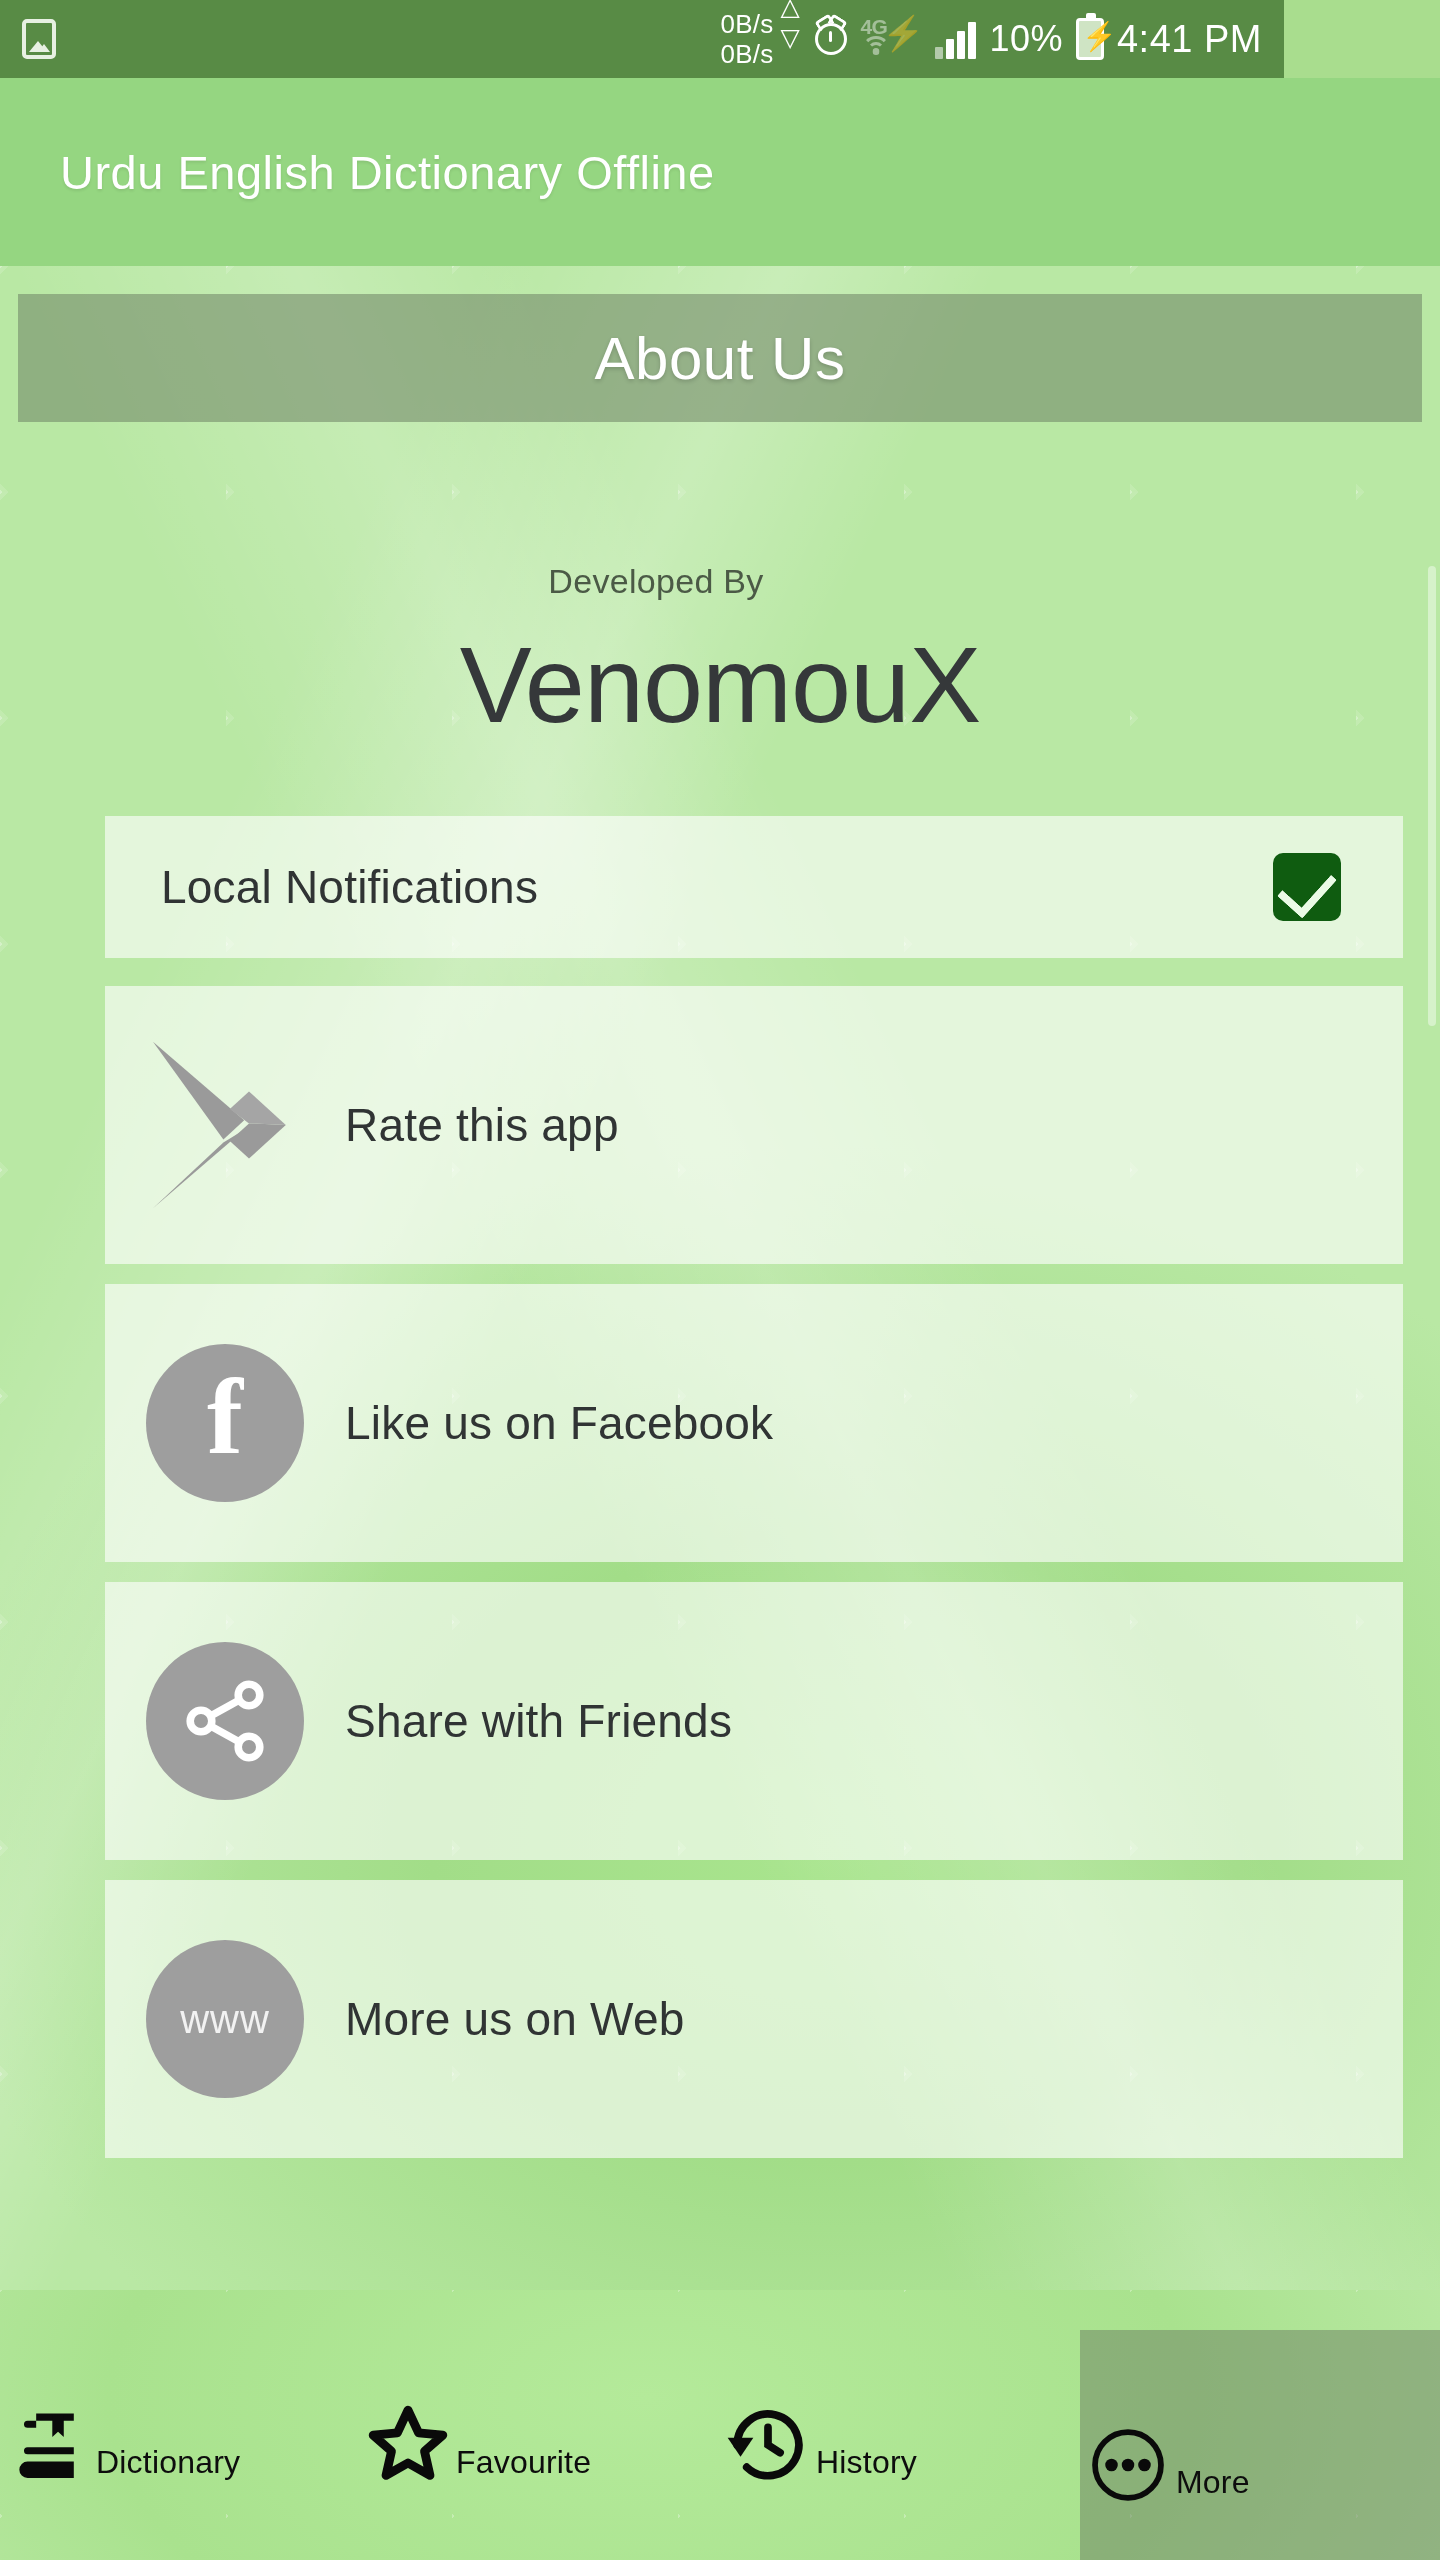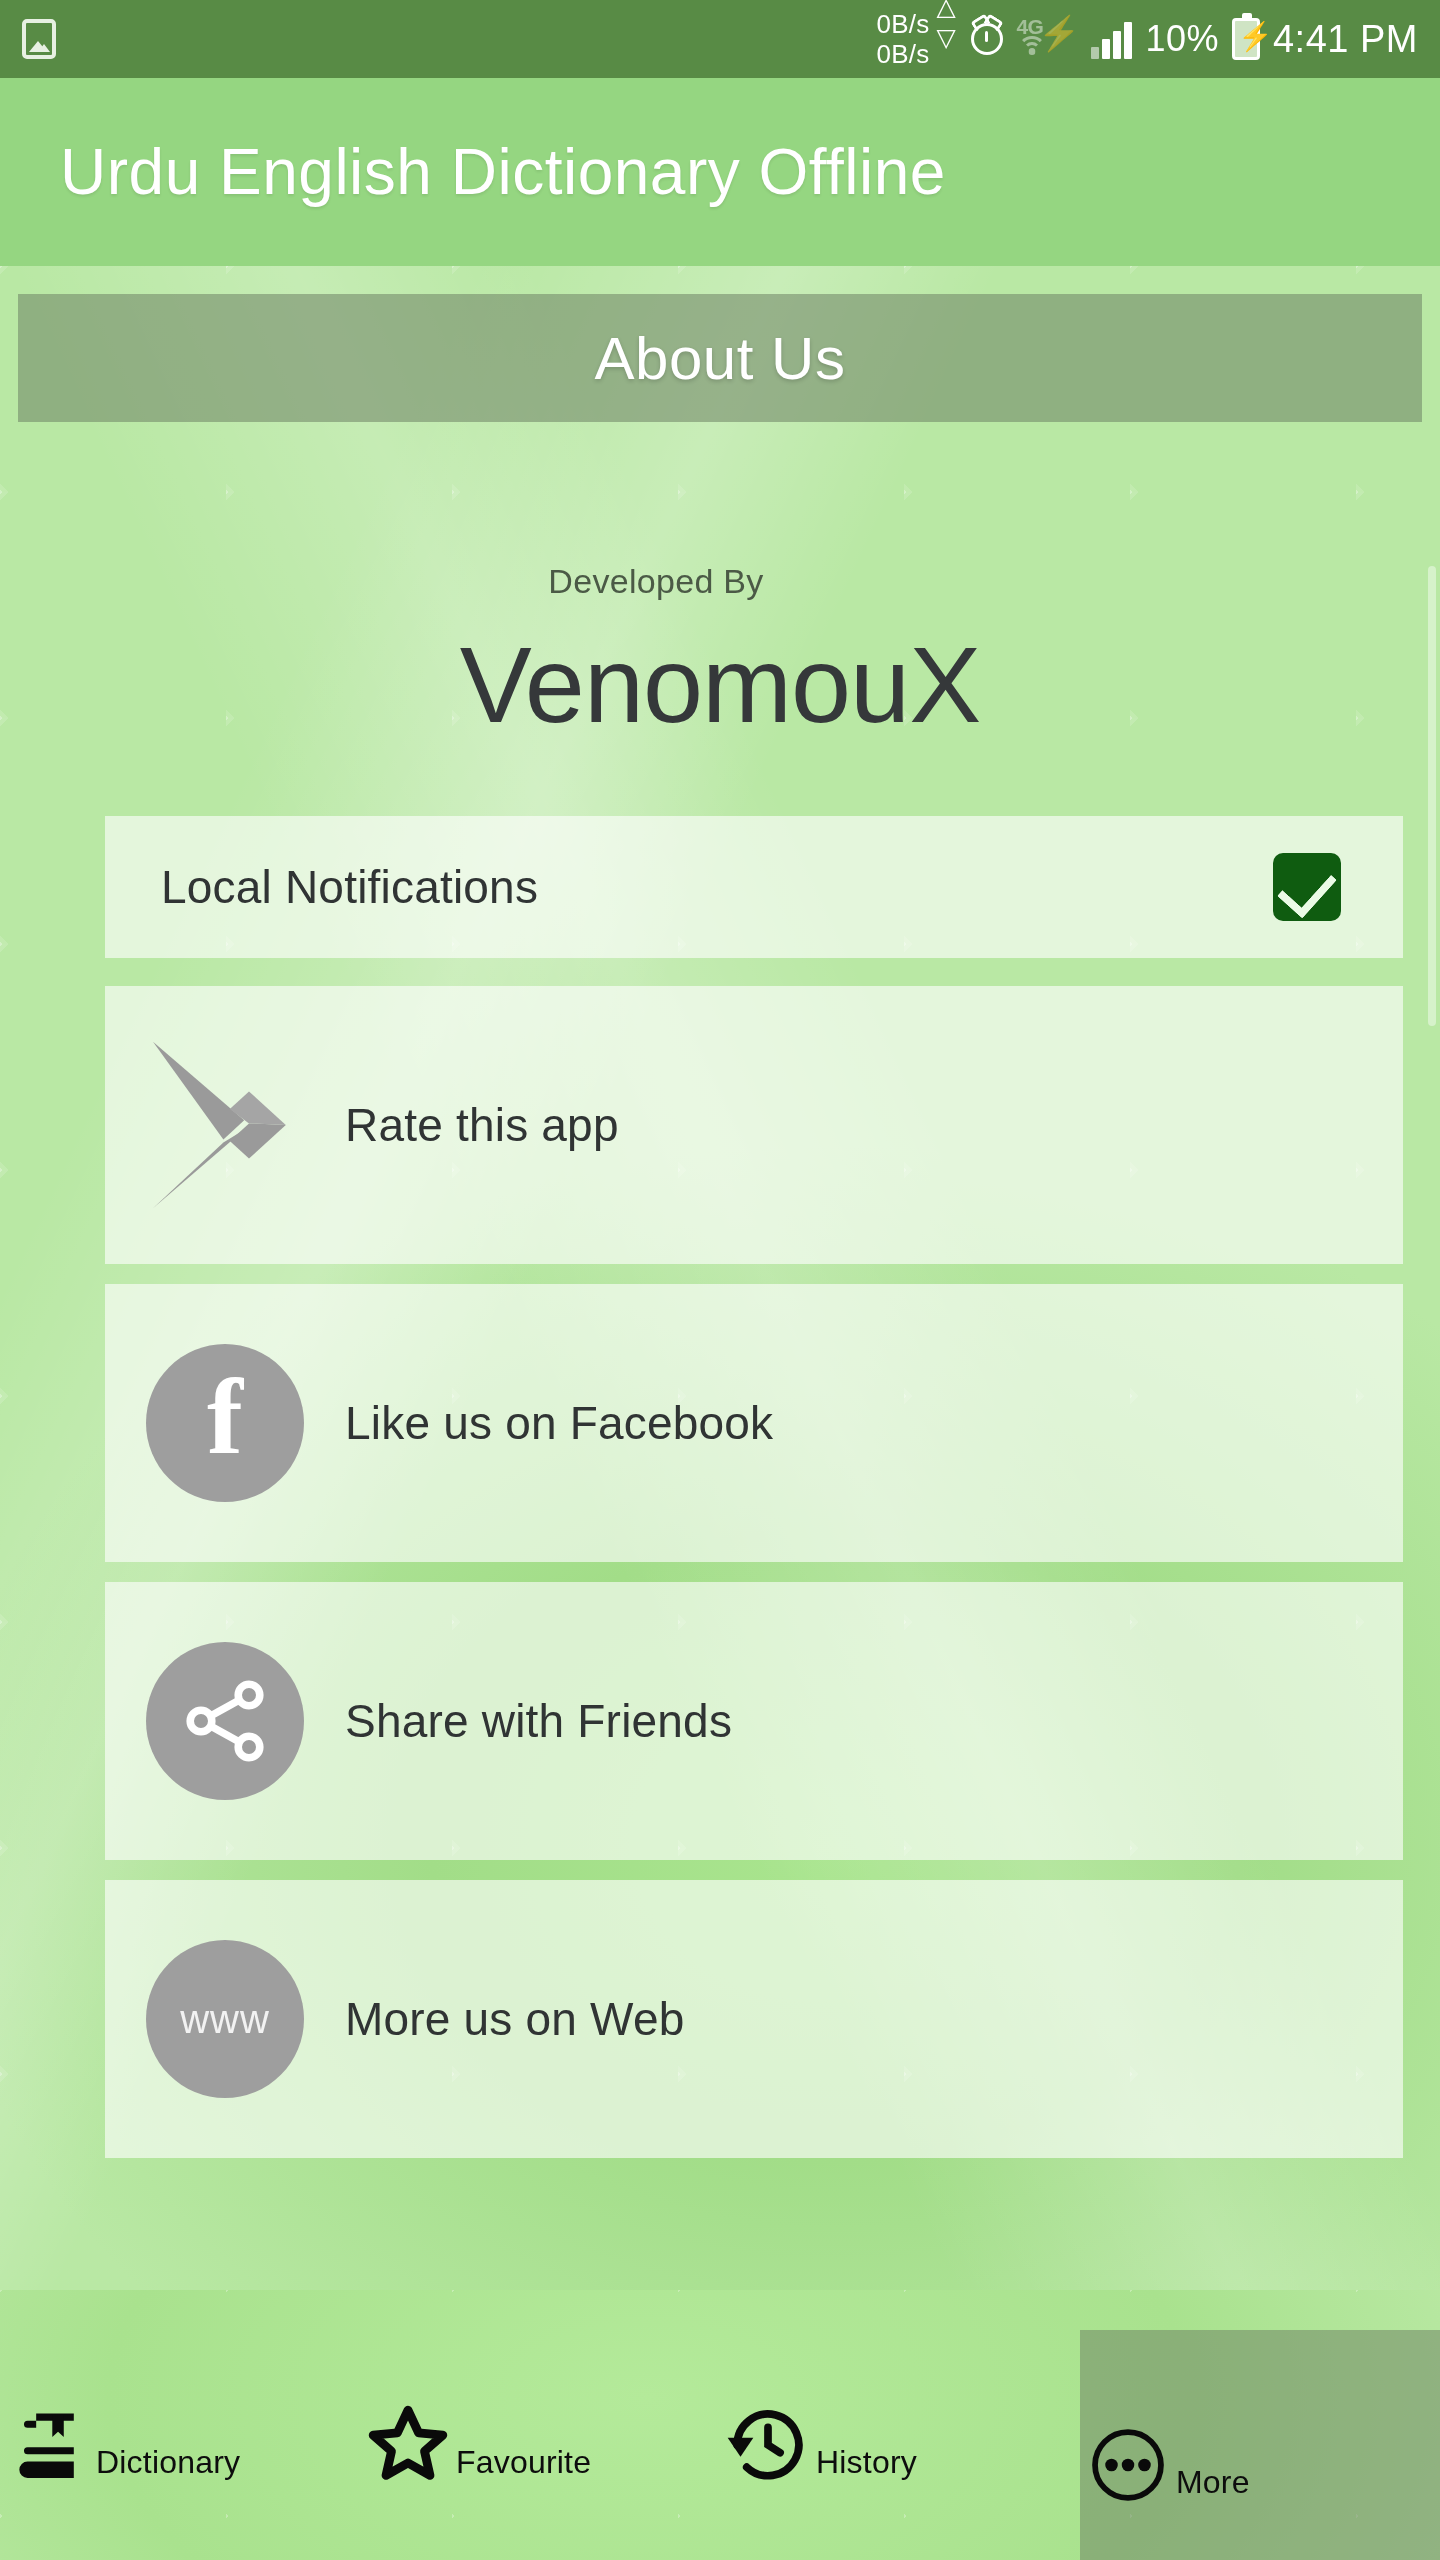--- a/index.html
+++ b/index.html
@@ -12,21 +12,21 @@
 
   .phone{
     position:relative;
     width:1440px; height:2560px;
     overflow:hidden;
   }
 
   
   .status-bar{
     position:absolute; left:0; top:0;
-    width:1440px; height:78px;
+    width:1284px; height:78px;
     background:#588b45;
     display:flex; align-items:center;
     padding:0 22px;
     color:#ffffff;
     gap:16px;
   }
   .sb-left{ display:flex; align-items:center; gap:14px; }
   .sb-right{ margin-left:auto; display:flex; align-items:center; gap:13px; }
 
   .ic-gallery{
@@ -126,21 +126,21 @@
   
   .app-bar{
     position:absolute; left:0; top:78px;
     width:1440px; height:188px;
     background:#95d681;
     display:flex; align-items:center;
     padding-left:60px;
   }
   .app-bar .title{
     color:#ffffff;
-    font-size:64px;
+    font-size:47px;
     font-weight:400;
     letter-spacing:.5px;
     text-shadow:0 2px 3px rgba(0,0,0,.09);
   }
 
   
   .content{
     position:absolute; left:0; top:266px;
     width:1440px; height:2024px;
     overflow:hidden;

